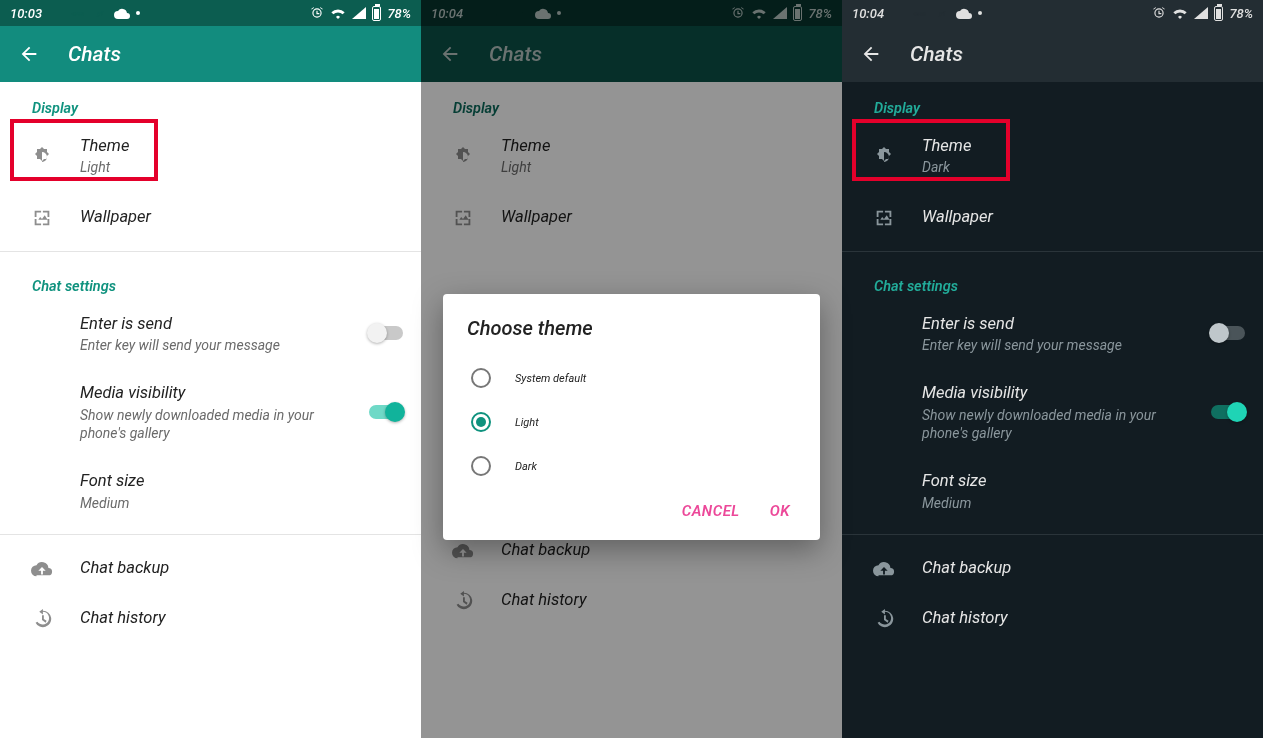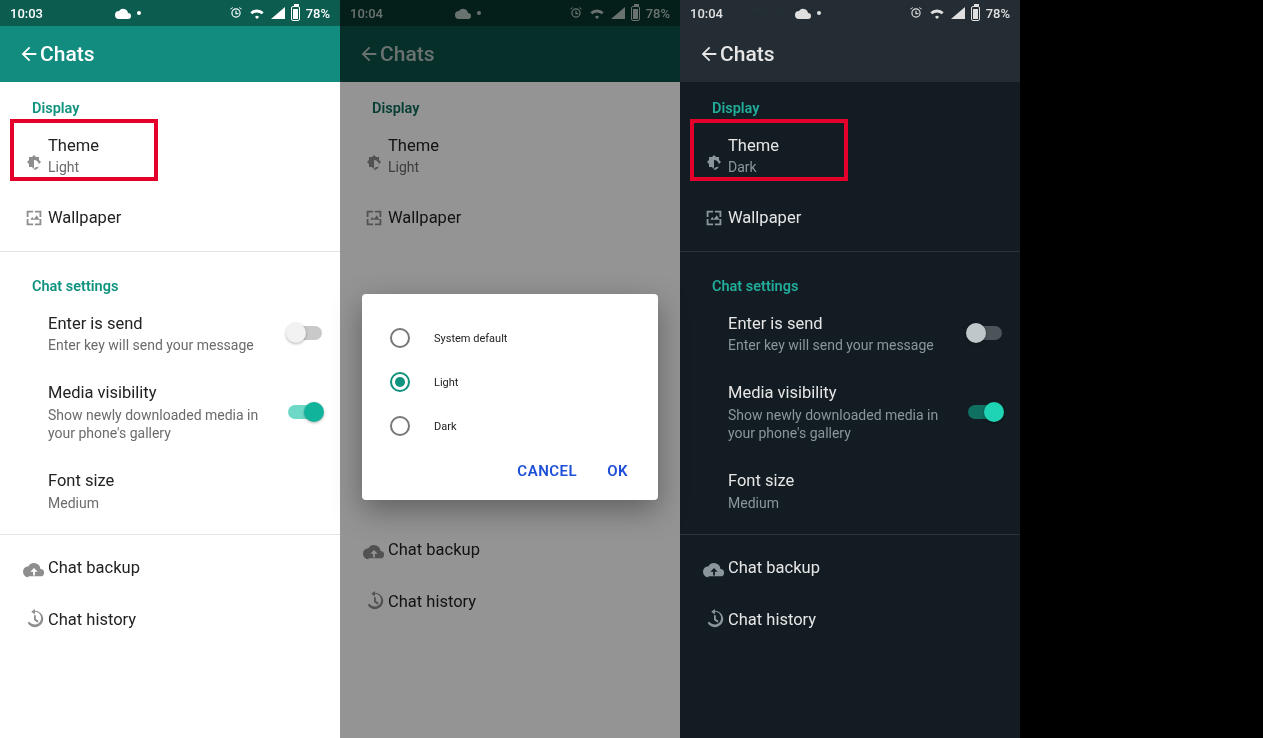--- a/index.html
+++ b/index.html
@@ -5,26 +5,27 @@
   * { box-sizing: border-box; margin: 0; padding: 0; }
   body {
     font-family: -apple-system, Roboto, "Segoe UI", Arial, sans-serif;
     background: #000;
     width: 1263px;
     height: 738px;
     display: flex;
     overflow: hidden;
   }
   .phone {
-    width: 340px;
+    width: 421px;
     height: 738px;
     position: relative;
     display: flex;
     flex-direction: column;
     flex-shrink: 0;
+    font-style: italic;
   }
   
   .light { background: #fff; color: #222; }
   .light .statusbar { background: #0c5d50; color: #fff; }
   .light .appbar { background: #128c7e; color: #fff; }
   .light .section-header { color: #0f927e; }
   .light .item-sub { color: #6b6b6b; }
   .light .divider { border-top: 1px solid #e4e4e4; }
   
   .dark { background: #121c22; color: #e6e6e6; }
@@ -70,38 +71,41 @@
   }
   .light .sb-box::after, .dark .sb-box::after, .dim .sb-box::after { color:#0c5d50; }
   .dark .sb-box::after { color:#232d33; }
   .dim .sb-box::after { color:#08352e; }
   .sb-dot{ width:4px; height:4px; border-radius:50%; background:currentColor; }
 
   .appbar {
     height: 56px;
     display: flex;
     align-items: center;
+    gap: 28px;
     padding: 0 18px;
     font-size: 21px;
     font-weight: 500;
   }
 
   .content { flex: 1; overflow: hidden; }
 
   .section-header {
     font-size: 14.5px;
     font-weight: 600;
     padding: 18px 20px 4px 32px;
   }
 
   .item {
     display: flex;
-    align-items: flex-end;
+    align-items: center;
+    gap: 24px;
     padding: 14px 20px;
     position: relative;
+    margin-left: 8px;
   }
   .item .iconwrap {
     width: 28px;
     display: flex; align-items:center; justify-content:center;
     padding-top: 2px;
     color: #8e8e8e;
   }
   .dark .item .iconwrap { color: #8a969c; }
   .item .labels { flex: 1; padding-right: 60px; }
   .item-title { font-size: 16.5px; line-height: 1.3; }
@@ -157,21 +161,21 @@
     flex-shrink:0;
   }
   .radio.checked { border-color:#0f927e; }
   .radio.checked::after{
     content:""; width:10px; height:10px; border-radius:50%; background:#0f927e;
   }
   .dialog-actions{
     display:flex; justify-content:flex-end; gap: 30px;
     padding: 14px 6px 10px 6px;
     font-size: 15px; font-weight: 600;
-    color:#1d4ed8; letter-spacing: .5px;
+    color:#ec4899; letter-spacing: .5px;
   }
 
   svg { display:block; }
   .tri-signal {
     width:0; height:0; border-style:solid; border-width: 0 0 12px 14px;
     border-color: transparent transparent currentColor transparent;
   }
   .batt {
     width:9px; height:15px; border:1.5px solid currentColor; border-radius:2px;
     position:relative; display:inline-block;
@@ -411,20 +415,21 @@
         </span>
       <div class="labels">
           <div class="item-title">Chat history</div>
         </div>
     </div>
   </div>
 
   <div class="overlay"></div>
 
   <div class="dialog">
+    <div class="dialog-title">Choose theme</div>
     <div class="radio-row">
       <span class="radio"></span>
       <span>System default</span>
     </div>
     <div class="radio-row">
       <span class="radio checked"></span>
       <span>Light</span>
     </div>
     <div class="radio-row">
       <span class="radio"></span>

